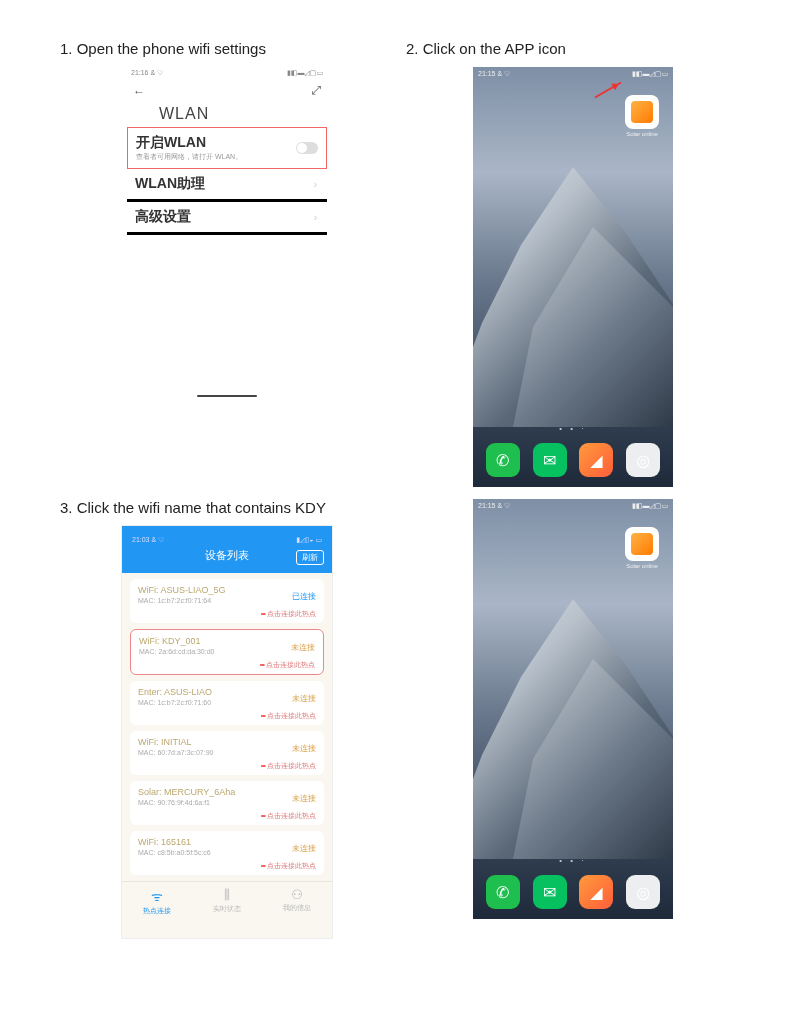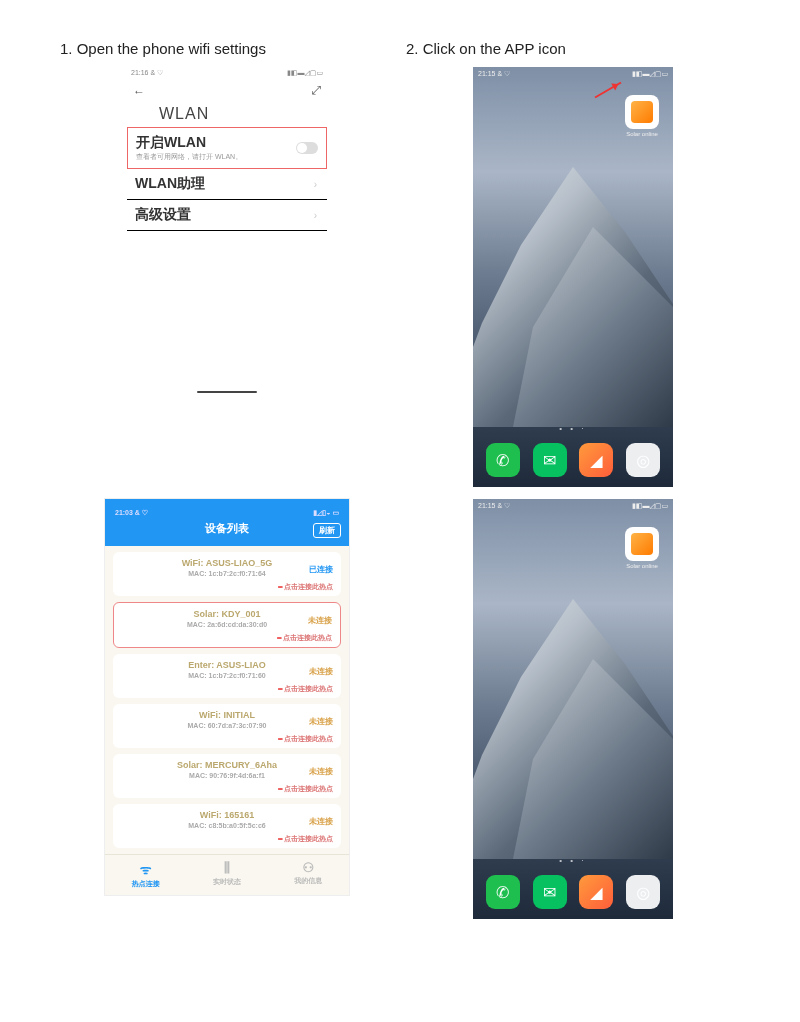--- a/index.html
+++ b/index.html
@@ -26,21 +26,21 @@
     background: #fff;
     position: relative;
   }
   
   .s1-status {
     display:flex; justify-content:space-between;
     font-size:7px; color:#888; padding:2px 4px;
   }
   .s1-topbar { display:flex; justify-content:space-between; padding:4px 6px; font-size:12px; color:#555; }
   .s1-title { font-size:16px; color:#444; padding:4px 8px; letter-spacing:1px;margin-left:24px; }
-  .s1-row { padding:6px 8px; border-bottom:1px solid #000000; position:relative; }
+  .s1-row { padding:6px 8px; border-bottom:3px solid #000000; position:relative; }
   .s1-row.boxed { border:1px solid #e66; }
   .s1-row .main { font-size:14px; font-weight:bold; color:#333; }
   .s1-row .sub  { font-size:7px; color:#999; }
   .s1-toggle {
     position:absolute; right:8px; top:50%; transform:translateY(-50%);
     width:22px; height:12px; border-radius:6px; background:#ddd;
   }
   .s1-toggle::after{content:"";position:absolute;left:1px;top:1px;width:10px;height:10px;border-radius:50%;background:#fff;}
   .s1-chevron { position:absolute; right:10px; top:50%; transform:translateY(-50%); color:#ccc; font-size:10px; }
   .s1-home { width:60px; height:2px; background:#444; margin:160px auto 6px; border-radius:2px; }
@@ -87,30 +87,29 @@
     width:34px;height:34px;border-radius:9px;
     display:flex;align-items:center;justify-content:center;font-size:16px;color:#fff;
   }
   .d-phone{background:#1fbf4f;} .d-wechat{background:#07c160;}
   .d-note{background:linear-gradient(135deg,#ff9a3c,#ff5e3a);}
   .d-cam{background:#eceef0;color:#555;}
   .page-dots{position:absolute;bottom:54px;left:0;right:0;text-align:center;font-size:8px;color:#fff;z-index:3;letter-spacing:3px;opacity:.7;}
 
   
   .s3-phone{
-    width:244px; margin:0 auto; background:#f9f7ef; padding-bottom:4px;
+    width:210px; margin:0 auto; background:#f9f7ef; padding-bottom:20px;
     box-shadow:0 0 0 1px #eee;
-    font-weight:bold;
   }
   .s3-head{background:#2196f3;color:#fff;text-align:center;font-size:11px;padding:10px 6px;position:relative;}
   .s3-status{display:flex;justify-content:space-between;font-size:7px;color:#ddf;padding:0 4px 4px;}
   .s3-refresh{position:absolute;right:8px;bottom:8px;border:1px solid #fff;border-radius:3px;font-size:8px;padding:1px 5px;}
   .s3-card{
     background:#fff;border-radius:6px;margin:6px 8px;padding:6px 8px;
-    font-size:8px;color:#888;position:relative;min-height:32px;text-align:center;
+    font-size:8px;color:#888;position:relative;min-height:32px;
   }
   .s3-card.selected{border:1px solid #e88;}
   .s3-card .wname{color:#bba86e;font-size:9px;}
   .s3-card .wmac{color:#aaa;font-size:7px;margin-top:2px;}
   .s3-card .wstatus{position:absolute;right:8px;top:12px;font-size:8px;}
   .s3-card .wstatus.connected{color:#2196f3;}
   .s3-card .wstatus.nc{color:#d9a24a;}
   .s3-card .whint{position:absolute;right:8px;bottom:4px;font-size:7px;color:#d77;}
   .s3-card .whint .dots{color:#e55;letter-spacing:-1px;margin-right:2px;}
   .s3-tabs{display:flex;justify-content:space-around;border-top:1px solid #e7e4d8;padding:5px 0 2px;}
@@ -170,38 +169,39 @@
       <div class="dock">
         <div class="d-icon d-phone">✆</div>
         <div class="d-icon d-wechat">✉</div>
         <div class="d-icon d-note">◢</div>
         <div class="d-icon d-cam">◎</div>
       </div>
     </div>
   </div>
 
   <div>
+    <div class="step-title">3. Click the wifi name that contains KDY</div>
     <div class="s3-phone">
       <div class="s3-head">
         <div class="s3-status">
           <span>21:03 &amp; ♡</span>
           <span>▮◿▯◒ ▭</span>
         </div>
         <span>设备列表</span>
         <span class="s3-refresh">刷新</span>
       </div>
       <div id="s3-list">
           <div class="s3-card">
             <div class="wname">WiFi: ASUS-LIAO_5G</div>
             <div class="wmac">MAC: 1c:b7:2c:f0:71:64</div>
             <div class="wstatus connected">已连接</div>
             <div class="whint"><span class="dots">•••</span>点击连接此热点</div>
           </div>
           <div class="s3-card selected">
-            <div class="wname">Solar: KDY_001</div>
+            <div class="wname">WiFi: KDY_001</div>
             <div class="wmac">MAC: 2a:6d:cd:da:30:d0</div>
             <div class="wstatus nc">未连接</div>
             <div class="whint"><span class="dots">•••</span>点击连接此热点</div>
           </div>
           <div class="s3-card">
             <div class="wname">Enter: ASUS-LIAO</div>
             <div class="wmac">MAC: 1c:b7:2c:f0:71:60</div>
             <div class="wstatus nc">未连接</div>
             <div class="whint"><span class="dots">•••</span>点击连接此热点</div>
           </div>

